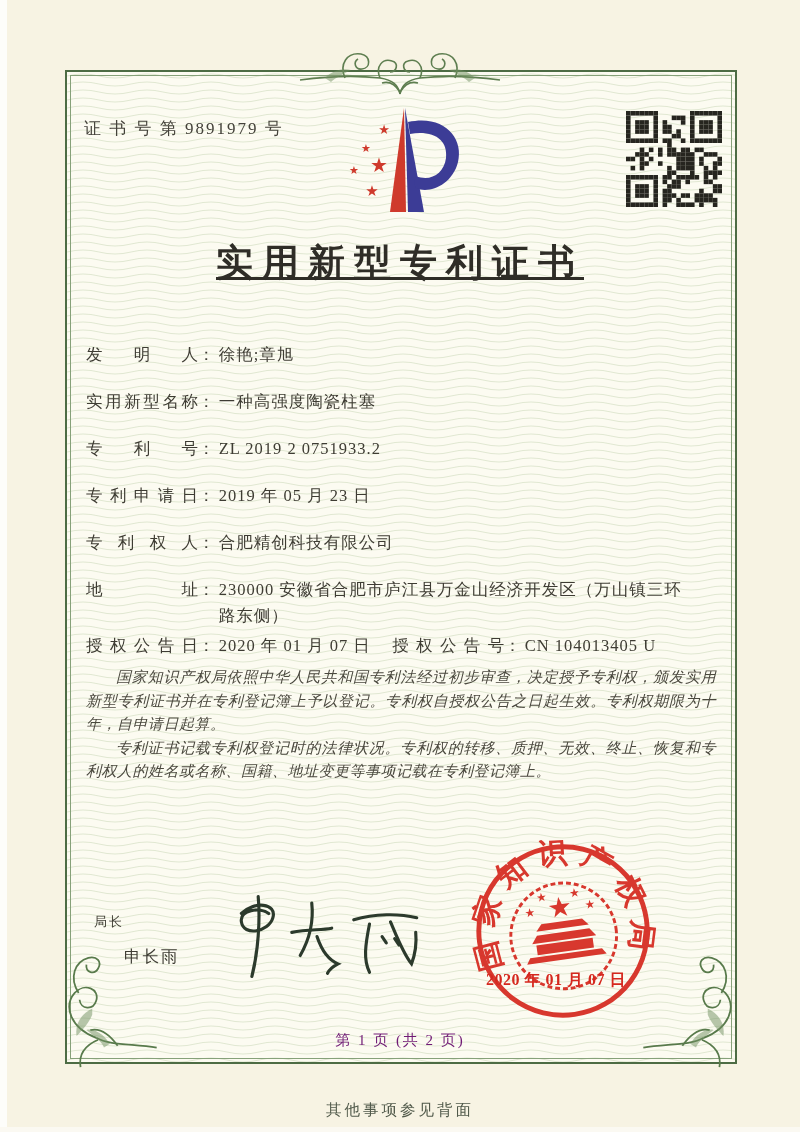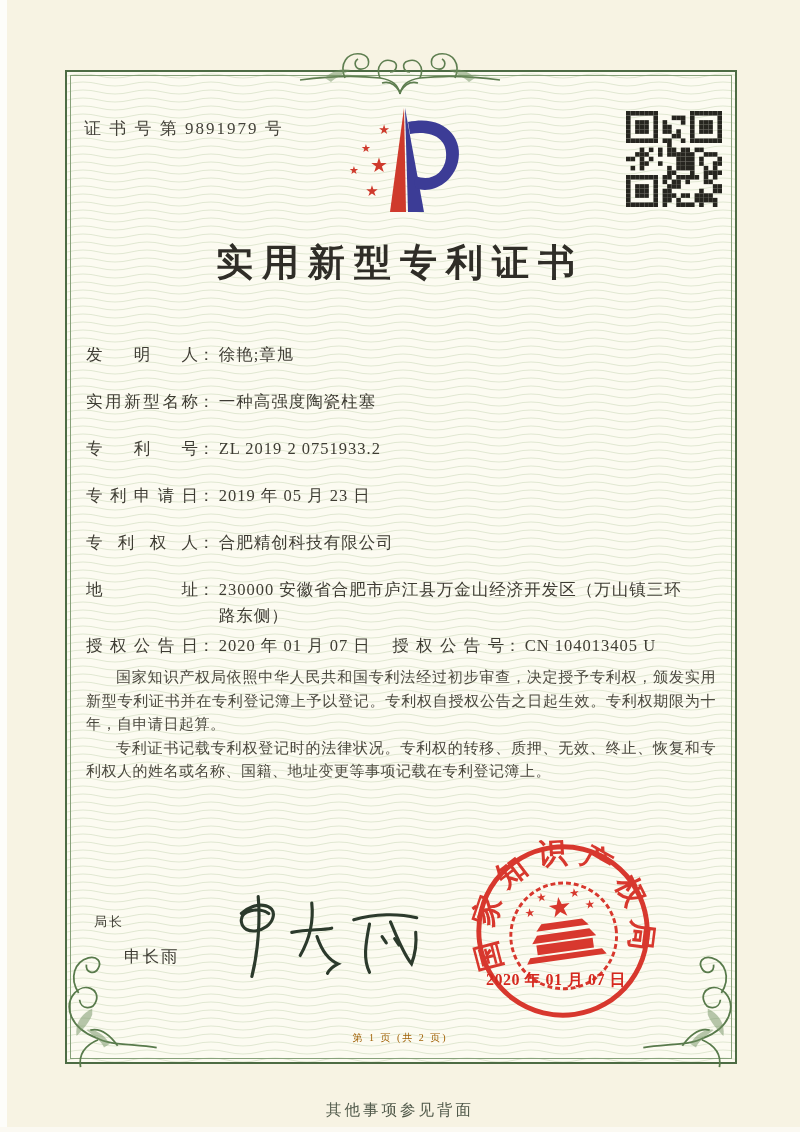--- a/index.html
+++ b/index.html
@@ -14,46 +14,46 @@
          border:2px solid #4d6c44;z-index:1;background:#fcfbf1;}
   .frame-inner{position:absolute;inset:3px;border:1px solid #86a179;}
   .waves{position:absolute;inset:0;z-index:0;}
 
   .content{position:absolute;inset:0;z-index:3;}
 
   .cert-no{position:absolute;left:84px;top:117px;font-size:17px;letter-spacing:2px;color:#44423a;}
   .logo{position:absolute;left:332px;top:100px;width:140px;height:128px;}
   .qr{position:absolute;left:626px;top:111px;width:96px;height:96px;}
   .title{position:absolute;left:0;right:0;top:238px;text-align:center;font-size:37px;
-         font-weight:bold;letter-spacing:9px;color:#2f2d27;}
+         font-weight:bold;letter-spacing:9px;color:#2f2d27;text-decoration:underline;}
 
   .fields{position:absolute;left:86px;top:342px;width:640px;font-size:16.5px;}
   .row{line-height:26px;margin-bottom:21px;white-space:nowrap;}
   .row.addr{white-space:normal;margin-bottom:4px;}
   .flabel{display:inline-block;width:112px;text-align:justify;text-align-last:justify;vertical-align:top;}
   .colon{vertical-align:top;}
   .fvalue{letter-spacing:1px;vertical-align:top;}
   .addr .fvalue{display:inline-block;width:478px;}
   .grant-left{display:inline-block;width:302px;}
 
   .paras{position:absolute;left:86px;top:666px;width:630px;font-size:15px;line-height:23.6px;
-         text-align:justify;letter-spacing:.5px;color:#4a483e;}
+         text-align:justify;letter-spacing:.5px;color:#4a483e;font-style:italic;}
   .paras p{margin:0;text-indent:2em;}
 
   .sig-title{position:absolute;left:94px;top:913px;font-size:13px;letter-spacing:2px;}
   .sig-name{position:absolute;left:90px;top:946px;font-size:16.5px;letter-spacing:2px;margin-left:34px;}
   .signature{position:absolute;left:212px;top:890px;width:210px;height:90px;z-index:4;}
 
   .seal{position:absolute;left:470px;top:838px;width:186px;height:186px;z-index:4;
         transform:rotate(-8deg);opacity:.92;}
   .seal-date{position:absolute;left:486px;top:970px;z-index:6;color:#d5281e;font-size:16px;
              font-weight:bold;letter-spacing:.5px;}
 
-  .page-num{position:absolute;left:0;right:0;top:1031px;text-align:center;font-size:10px;
-            letter-spacing:2px;color:#a16207;}
+  .page-num{position:absolute;left:0;right:0;top:1031px;text-align:center;font-size:15px;
+            letter-spacing:2px;color:#701a75;}
   .back-note{position:absolute;left:0;right:0;top:1080px;text-align:center;font-size:15.5px;
              letter-spacing:3px;color:#515a4b;margin-top:20px;}
 
   .orn{position:absolute;z-index:5;}
   .orn-top{left:295px;top:42px;width:210px;height:58px;}
   .orn-bl{left:48px;top:950px;width:110px;height:122px;transform:scaleX(-1);}
   .orn-br{left:642px;top:950px;width:110px;height:122px;}
 </style>
 </head>
 <body>

